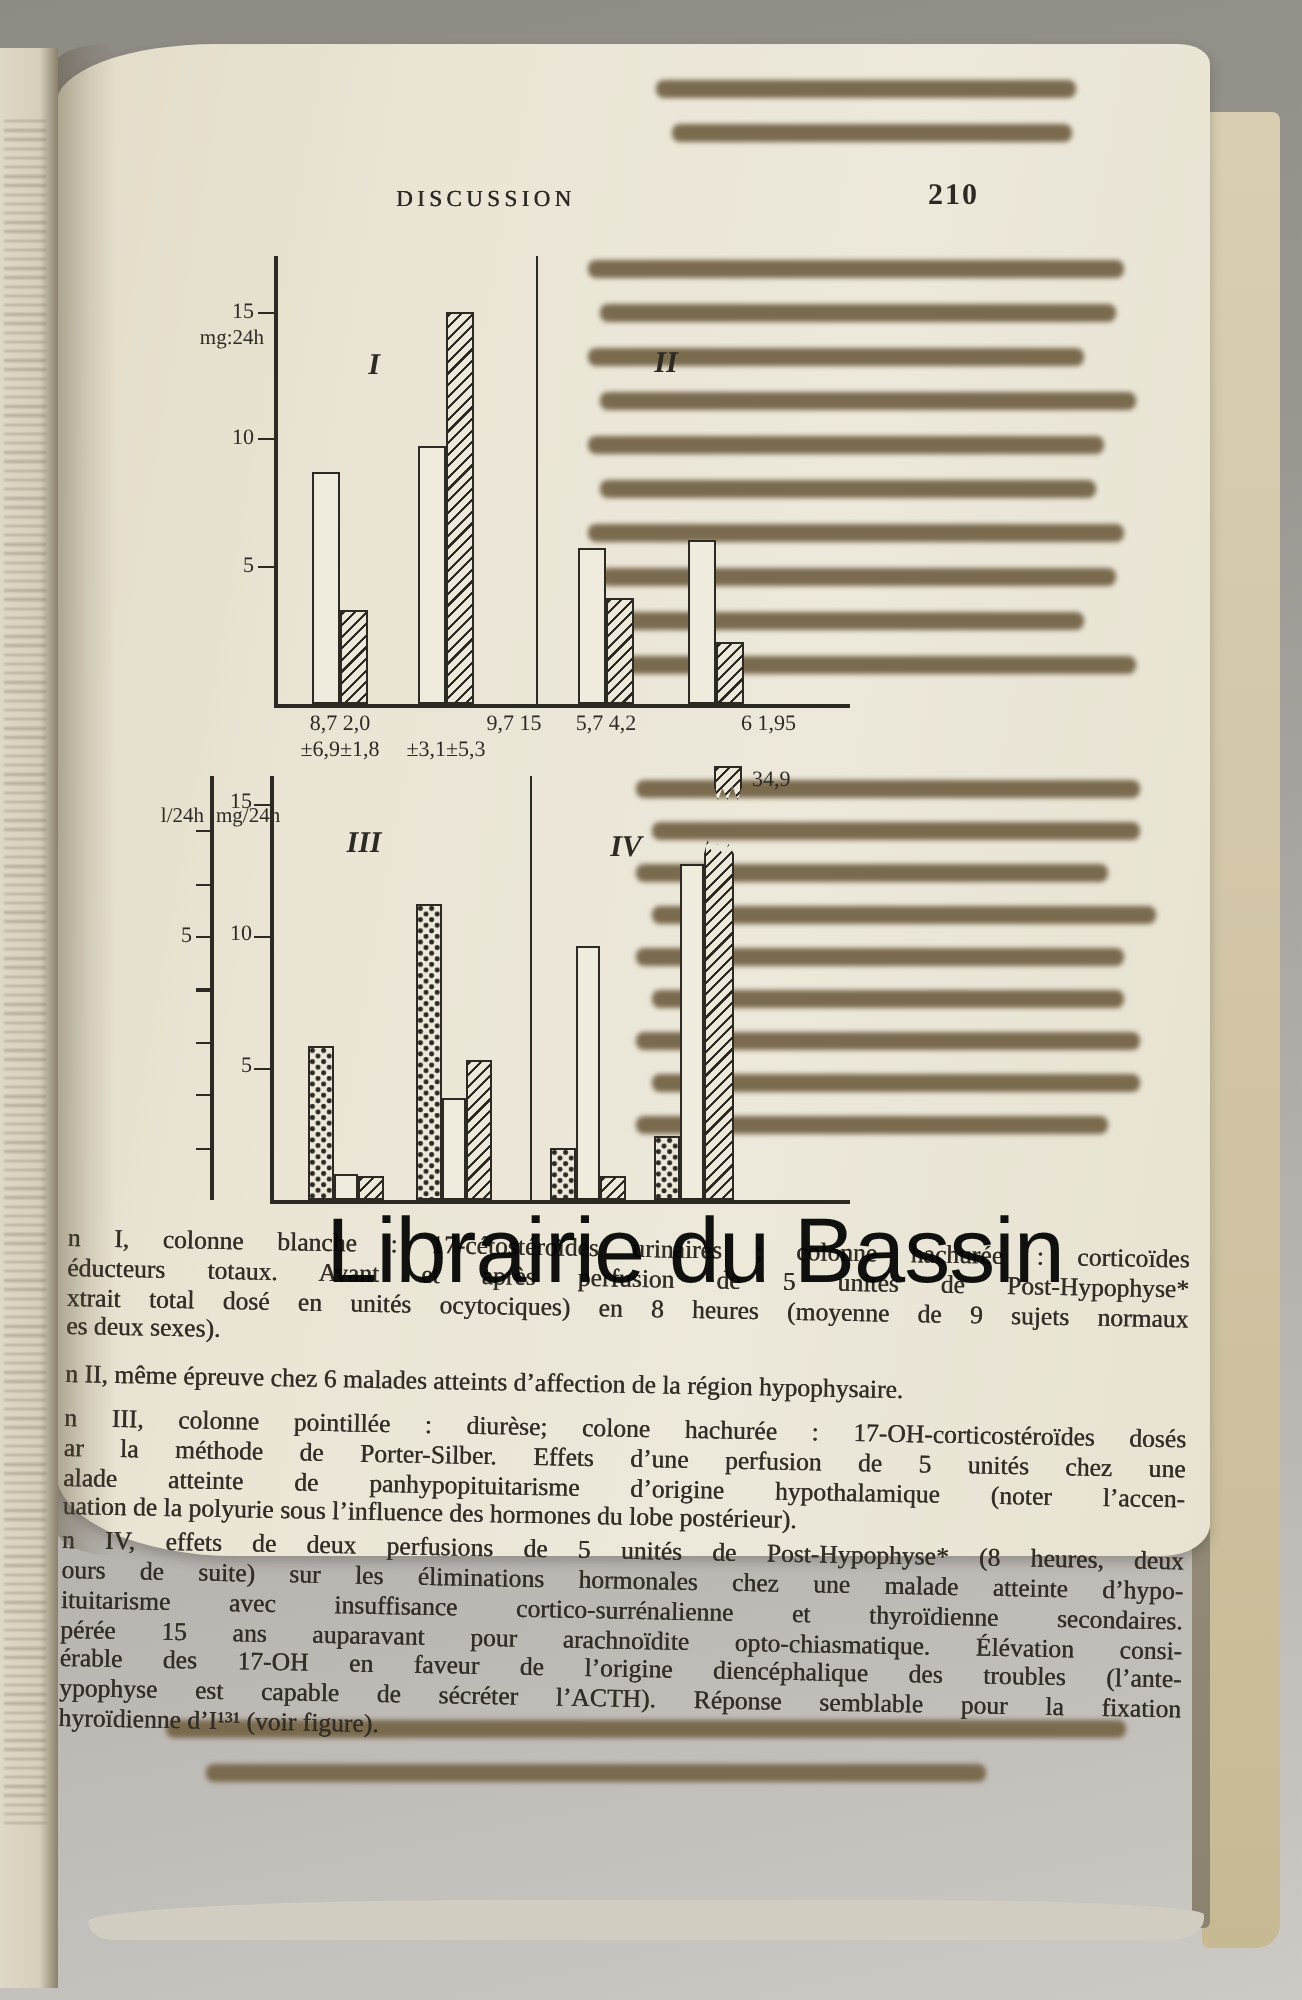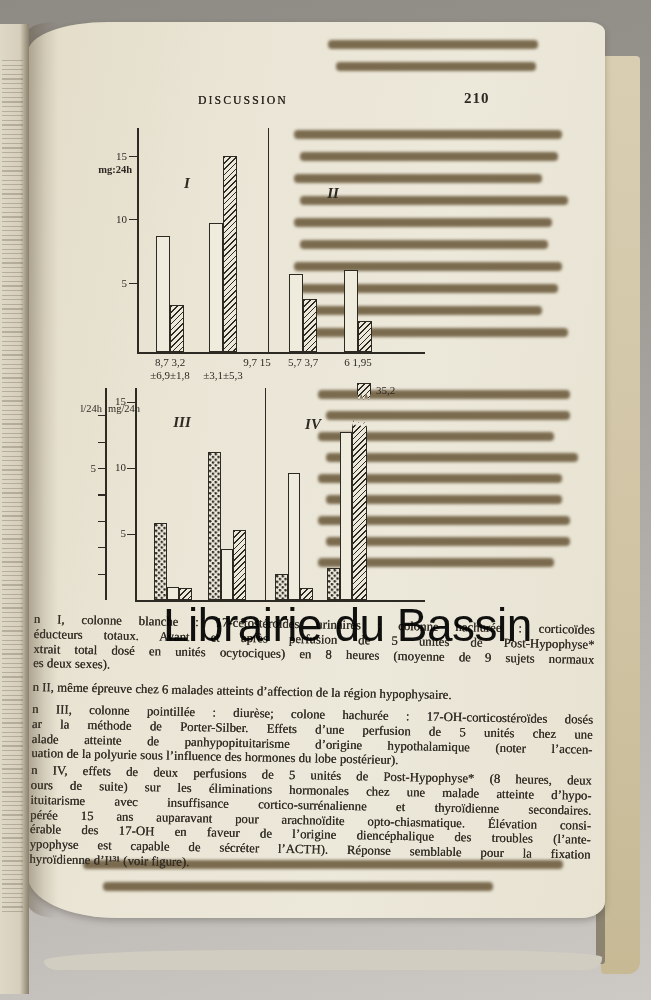--- a/index.html
+++ b/index.html
@@ -9,21 +9,21 @@
     font-family:"Liberation Serif",serif;color:#2d2923;
   }
   
   .stack-tan{position:absolute;left:601px;top:56px;width:39px;height:918px;z-index:1;
     background:linear-gradient(180deg,#d9ceb2,#cfc3a3 60%,#c6b994);border-radius:2px 4px 12px 4px;}
   .stack-edge{position:absolute;left:596px;top:34px;width:9px;height:930px;z-index:2;
     background:linear-gradient(180deg,#b5ab96,#9a907c 55%,#8b8270);border-radius:3px;}
   .bottom-stack{position:absolute;left:44px;top:950px;width:558px;height:20px;z-index:2;
     background:#d2cdc1;border-radius:40% 30% 18px 14px / 60% 40% 12px 10px;}
   
-  .page{position:absolute;left:28px;top:22px;width:577px;height:896px;z-index:3;
+  .page{position:absolute;left:28px;top:22px;width:577px;height:756px;z-index:3;
     background:linear-gradient(100deg,#e2dcc8 0%,#eae5d5 30%,#ece8da 62%,#e7e2d1 100%);
     border-radius:80px 16px 24px 90px / 30px 10px 16px 42px;
     box-shadow:0 3px 6px rgba(60,55,45,.3);}
   .gutter{position:absolute;left:0;top:0;width:30px;height:100%;z-index:15;
     background:linear-gradient(90deg,rgba(92,80,58,.42),rgba(92,80,58,.14) 55%,rgba(92,80,58,0));
     border-radius:80px 0 0 90px / 30px 0 0 42px;pointer-events:none;}
   
   .left-strip{position:absolute;left:0;top:24px;width:29px;height:970px;z-index:6;
     background:linear-gradient(90deg,#ded8c6,#d7d0bd 60%,#cfc7b2);}
   .strip-lines{position:absolute;left:2px;top:36px;width:21px;bottom:80px;
@@ -106,35 +106,35 @@
   <div id="chart-top" class="chart-layer">
       <div class="axis" style="left: 109px; top: 106px; width: 1.5px; height: 224px;"></div>
       <div class="axis" style="left: 109px; top: 330px; width: 288px; height: 1.5px;"></div>
       <div class="axis" style="left: 240px; top: 106px; width: 1.3px; height: 224px;"></div>
       <div class="axis" style="left: 101px; top: 260.5px; width: 8px; height: 1.3px;"></div>
       <div class="lbl" style="left: 71px; top: 254.5px; width: 28px; text-align: right;">5</div>
       <div class="axis" style="left: 101px; top: 197px; width: 8px; height: 1.3px;"></div>
       <div class="lbl" style="left: 71px; top: 191px; width: 28px; text-align: right;">10</div>
       <div class="axis" style="left: 101px; top: 133.5px; width: 8px; height: 1.3px;"></div>
       <div class="lbl" style="left: 71px; top: 127.5px; width: 28px; text-align: right;">15</div>
-      <div class="lbl small" style="left: 58px; top: 142px; width: 46px; text-align: right; font-weight: bold;">mg:24h</div>
+      <div class="lbl small" style="left: 58px; top: 142px; width: 46px; text-align: right;">mg:24h</div>
       <div class="panel-lbl" style="left: 146px; top: 153px; width: 26px;">I</div>
-      <div class="panel-lbl" style="left: 290px; top: 163px; width: 30px; font-style: italic;">II</div>
+      <div class="panel-lbl" style="left: 290px; top: 152px; width: 30px; font-style: italic;">II</div>
       <div class="bar fill-white" style="left: 128px; top: 213.51px; width: 14px; height: 116.49px;"></div>
       <div class="bar fill-white" style="left: 181px; top: 200.81px; width: 14px; height: 129.19px;"></div>
       <div class="bar fill-white" style="left: 261px; top: 251.61px; width: 14px; height: 78.39px;"></div>
       <div class="bar fill-white" style="left: 316px; top: 247.8px; width: 14px; height: 82.2px;"></div>
       <div class="bar fill-hatch" style="left: 142px; top: 283.36px; width: 14px; height: 46.64px;"></div>
       <div class="bar fill-hatch" style="left: 195px; top: 133.5px; width: 14px; height: 196.5px;"></div>
       <div class="bar fill-hatch" style="left: 275px; top: 277.01px; width: 14px; height: 52.99px;"></div>
       <div class="bar fill-hatch" style="left: 330px; top: 299.235px; width: 14px; height: 30.765px;"></div>
-      <div class="lbl" style="left: 102px; top: 334px; width: 80px; text-align: center;">8,7 3,2</div>
+      <div class="lbl" style="left: 102px; top: 334px; width: 80px; text-align: center;">8,7 2,0</div>
       <div class="lbl" style="left: 155px; top: 334px; width: 80px; text-align: center; padding-left: 34px;">9,7 15</div>
-      <div class="lbl" style="left: 235px; top: 334px; width: 80px; text-align: center;">5,7 3,7</div>
-      <div class="lbl" style="left: 290px; top: 334px; width: 80px; text-align: center;">6 1,95</div>
+      <div class="lbl" style="left: 235px; top: 334px; width: 80px; text-align: center;">5,7 4,2</div>
+      <div class="lbl" style="left: 290px; top: 334px; width: 80px; text-align: right;">6 1,95</div>
       <div class="lbl" style="left: 100px; top: 347px; width: 84px; text-align: center;">±6,9±1,8</div>
       <div class="lbl" style="left: 153px; top: 347px; width: 84px; text-align: center;">±3,1±5,3</div>
     </div>
   <div id="chart-bottom" class="chart-layer">
       <div class="axis" style="left: 77px; top: 366px; width: 1.5px; height: 212px;"></div>
       <div class="axis" style="left: 107px; top: 366px; width: 1.5px; height: 212px;"></div>
       <div class="axis" style="left: 107px; top: 578px; width: 290px; height: 1.5px;"></div>
       <div class="axis" style="left: 237px; top: 366px; width: 1.3px; height: 212px;"></div>
       <div class="axis" style="left: 70px; top: 551.6px; width: 8px; height: 1.3px;"></div>
       <div class="axis" style="left: 70px; top: 525.2px; width: 8px; height: 1.3px;"></div>
@@ -160,21 +160,21 @@
       <div class="bar fill-dot" style="left: 180px; top: 430.16px; width: 13px; height: 147.84px;"></div>
       <div class="bar fill-white" style="left: 193px; top: 526.52px; width: 12px; height: 51.48px;"></div>
       <div class="bar fill-hatch" style="left: 205px; top: 508.04px; width: 13px; height: 69.96px;"></div>
       <div class="bar fill-dot" style="left: 247px; top: 551.6px; width: 13px; height: 26.4px;"></div>
       <div class="bar fill-white" style="left: 260px; top: 451.28px; width: 12px; height: 126.72px;"></div>
       <div class="bar fill-hatch" style="left: 272px; top: 566.12px; width: 13px; height: 11.88px;"></div>
       <div class="bar fill-dot" style="left: 299px; top: 546.32px; width: 13px; height: 31.68px;"></div>
       <div class="bar fill-white" style="left: 312px; top: 410.36px; width: 12px; height: 167.64px;"></div>
       <div class="bar fill-hatch clip-top" style="left: 324px; top: 398px; width: 15px; height: 180px;"></div>
       <div class="bar fill-hatch clip-bottom" style="left: 329px; top: 361px; width: 14px; height: 17px;"></div>
-      <div class="lbl" style="left: 348px; top: 362px; width: 40px;">35,2</div>
+      <div class="lbl" style="left: 348px; top: 362px; width: 40px;">34,9</div>
     </div>
 
   <div class="captions">
     <div class="cap-p">
       <div class="cap-line">n I, colonne blanche : 17-cétostéroïdes urinaires ; colonne hachurée : corticoïdes</div>
       <div class="cap-line">éducteurs totaux. Avant et après perfusion de 5 unités de Post-Hypophyse*</div>
       <div class="cap-line">xtrait total dosé en unités ocytociques) en 8 heures (moyenne de 9 sujets normaux</div>
       <div class="cap-line flush">es deux sexes).</div>
     </div>
     <div class="cap-p mt9">

